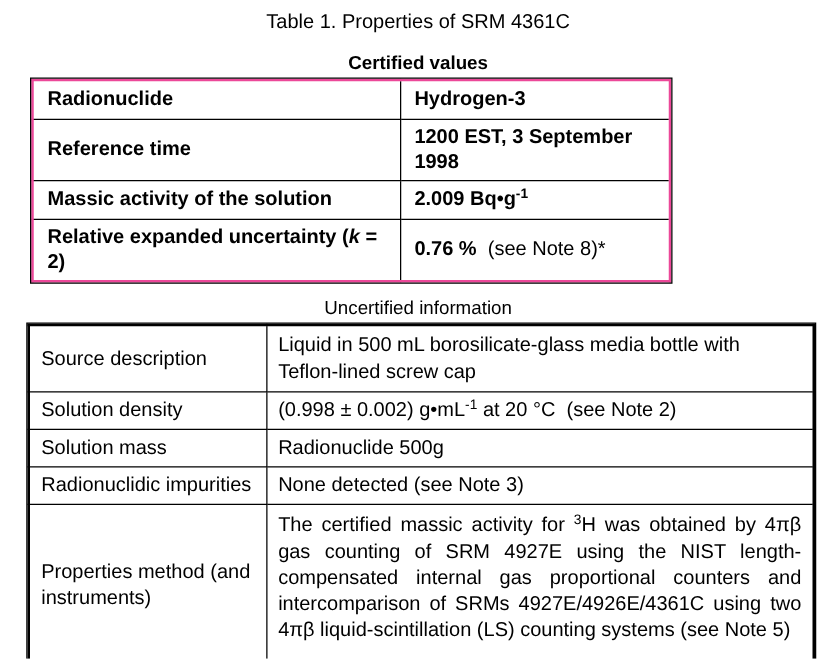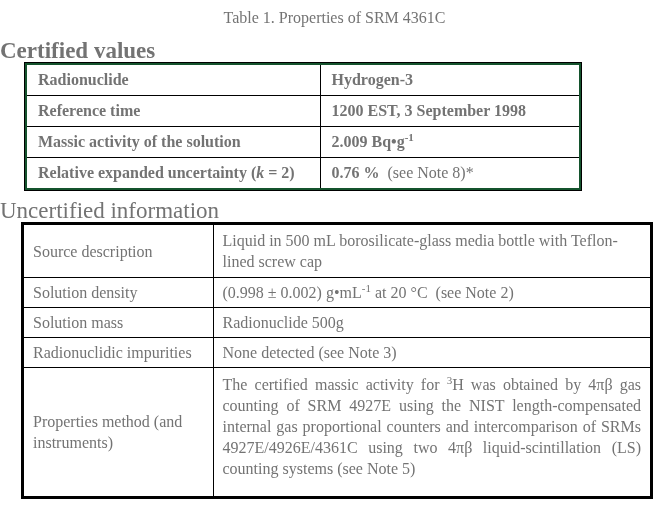--- a/index.html
+++ b/index.html
@@ -1,54 +1,54 @@
 <!DOCTYPE html>
 <html><head>
 <meta charset="utf-8">
 <style>
   html, body { margin: 0; padding: 0; background: #ffffff; }
   .page {
     position: relative;
     width: 669px;
     height: 527px;
     background: #ffffff;
-    color: #737373;
-    font-family: Liberation Serif, serif;
+    color: #000000;
+    font-family: Liberation Sans, sans-serif;
     font-size: 16px;
     overflow: hidden;
   }
   .doc-title {
     text-align: center;
     padding-top: 8px;
     font-size: 16px;
     line-height: 20px;
   }
   .section-heading {
-    text-align: left;
-    font-size: 23px;
+    text-align: center;
+    font-size: 15px;
     line-height: 20px;
   }
   .section-heading.bold { font-weight: bold; }
   .heading-certified { margin-top: 13px; margin-bottom: 2px; }
   .heading-uncertified { margin-top: 11px; margin-bottom: 2px; }
   table.doc-table {
     border-collapse: collapse;
     table-layout: fixed;
     outline: 1px solid #000;
   }
   table.doc-table td {
     border: 1px solid #000;
     padding: 4px 11px;
     vertical-align: middle;
     line-height: 20px;
   }
   table.certified {
     margin-left: 25px;
-    width: 556px;
-    border: 2px solid #14532d;
+    width: 512px;
+    border: 2px solid #ec4899;
     font-weight: bold;
   }
   table.certified td { height: 22px; }
   table.certified col.c1 { width: 294px; }
   table.uncertified {
     margin-left: 22px;
     width: 630px;
     border: 2px solid #000;
   }
   table.uncertified col.c1 { width: 190px; }

